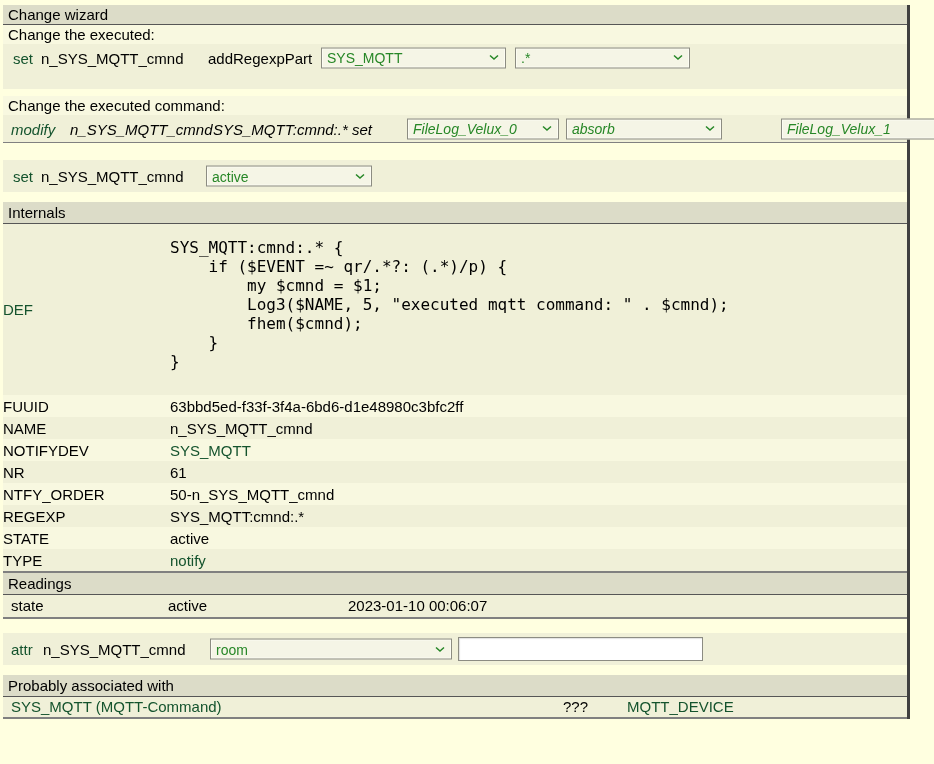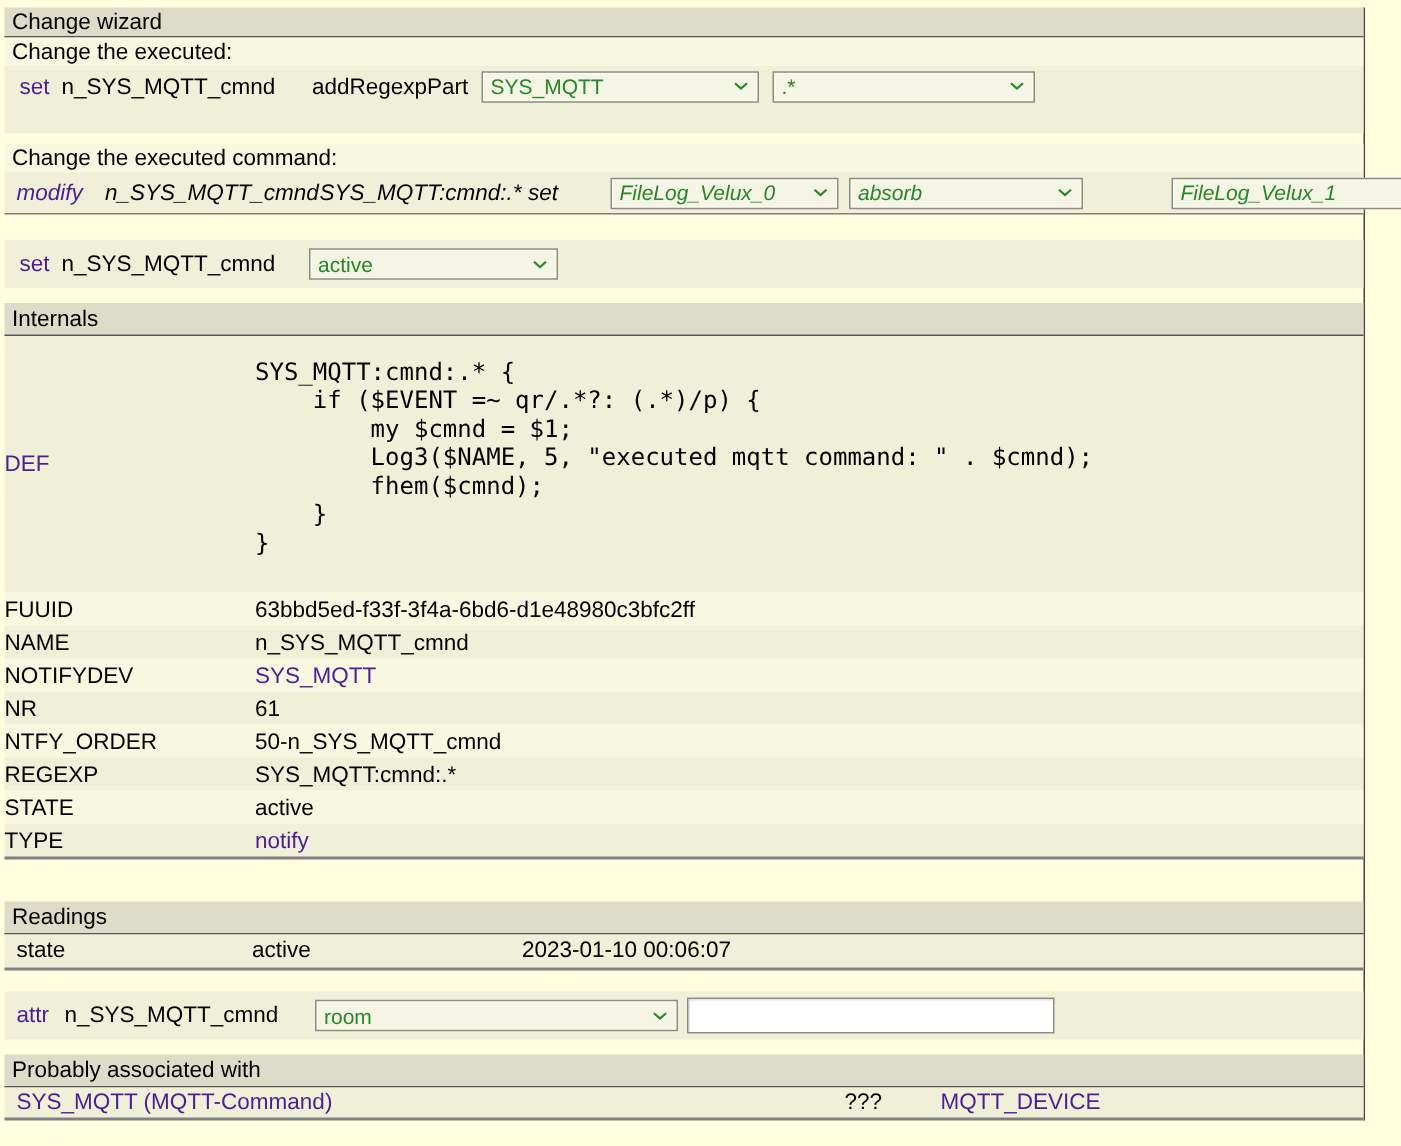--- a/index.html
+++ b/index.html
@@ -6,35 +6,35 @@
   body{
     background:#FFFFE0;
     font-family:"Liberation Sans", sans-serif;
     font-size:15px;
     color:#000;
     width:934px;height:764px;overflow:hidden;
   }
   .content{
     margin:5px 0 0 3px;
     width:907px;
-    border-right:1px solid #404040;
+    border-right:3px solid #404040;
     box-sizing:border-box;
   }
   .sec-hdr{
     background:#DCDCC8;
     border-bottom:1px solid #565656;
     height:17px;line-height:17px;
     padding:1px 0 1px 5px;
   }
   .tall-hdr{height:19px;line-height:19px;}
   
   .wiz-label{background:#F8F8E0;height:19px;line-height:19px;padding-left:5px;}
   .pos-row{position:relative;background:#F0F0D8;}
   .abs{position:absolute;top:50%;transform:translateY(-50%);white-space:nowrap;}
-  .green{color:#4c1d95;}
+  .green{color:#14532d;}
   a.green{text-decoration:none;cursor:pointer;}
   .wiz-pad{background:#F0F0D8;height:18px;}
   .row-h27{height:27px;}
   .row-h32{height:32px;}
   .bb1{border-bottom:1px solid #808080;font-style:italic;}
   
   .sel{
     box-sizing:border-box;
     height:21px;
     background:#F5F5E6;
@@ -74,21 +74,21 @@
     display:grid;grid-template-columns:157px 180px auto;
     background:#F0F0D8;border-bottom:2px solid #808080;
     height:22px;line-height:22px;padding-left:8px;
   }
   .grid-assoc{
     display:grid;grid-template-columns:552px 64px auto;
     background:#F0F0D8;border-bottom:2px solid #808080;
     height:20px;line-height:20px;padding-left:8px;
   }
   .mt7{margin-top:7px;}.mt10{margin-top:10px;}.mt14{margin-top:14px;}
-  .mt17{margin-top:17px;}.mt28{margin-top:28px;border-radius:12px;}
+  .mt17{margin-top:17px;}.mt28{border-radius:12px;}
 </style>
 </head>
 <body>
 
 <div class="content">
 
   <div class="sec-hdr">Change wizard</div>
 
   <div class="wiz-label">Change the executed:</div>
   <div class="pos-row row-h27">

